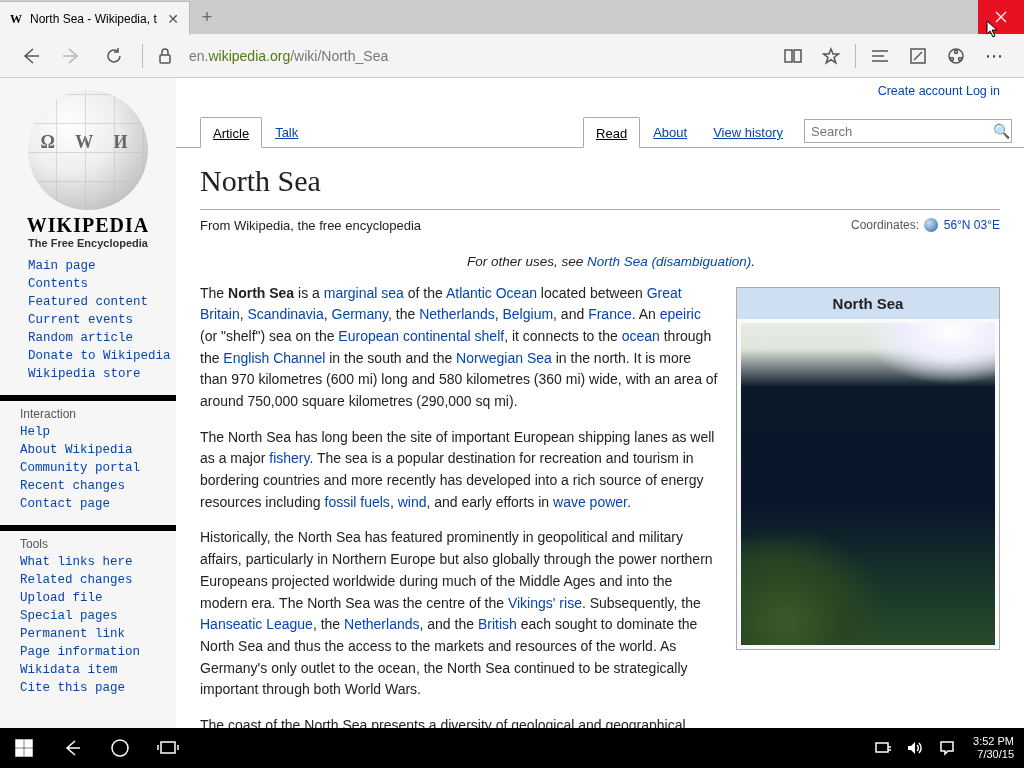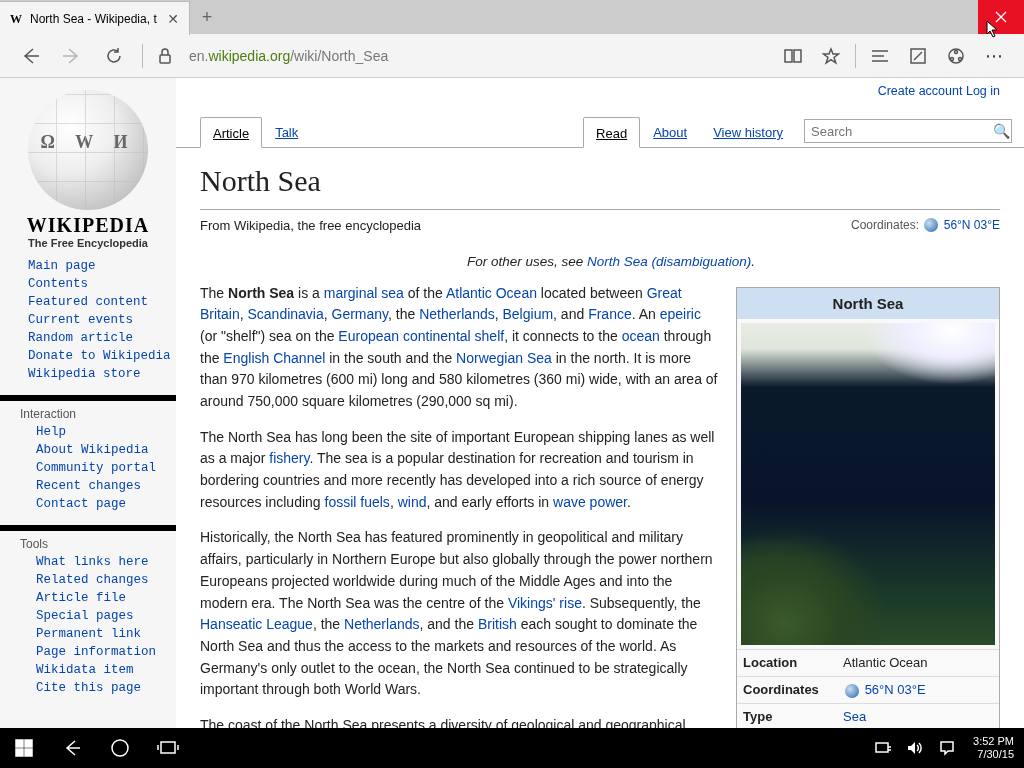--- a/index.html
+++ b/index.html
@@ -30,21 +30,21 @@
 .wiki { display:flex; width:100%; font-family: Arial, sans-serif; }
 .sidebar { width: 176px; background: #f6f6f6; padding:12px 0 0 0; font-size:12px;}
 .logo-wrap{text-align:center;padding:0 0 8px 0;font-weight:bold;}
 .logo-globe { width:120px;height:120px;margin:0 auto;border-radius:50%;background:radial-gradient(circle at 35% 30%,#fff 0%,#eee 40%,#ccc 70%,#aaa 100%);position:relative;overflow:hidden;}
 .logo-globe::before{content:"Ω W И";position:absolute;top:35%;left:0;right:0;text-align:center;font-family:serif;color:#666;font-size:18px;letter-spacing:8px;}
 .logo-globe::after{content:"";position:absolute;inset:0;background:repeating-linear-gradient(0deg,transparent 0 28px,#bbb 28px 29px),repeating-linear-gradient(90deg,transparent 0 28px,#bbb 28px 29px);border-radius:50%;opacity:.5;}
 .logo-text{font-family:"Linux Libertine","Times New Roman",serif;font-size:20px;letter-spacing:1px;margin-top:4px;}
 .logo-sub{font-size:11px;color:#333;}
 .sb-section{border-top:6px solid #000000;margin:8px 0 0 0;padding:6px 0 2px 20px;color:#555;font-size:12px;}
 .sb-list{list-style:none;padding:0 0 4px 28px;font-family:Liberation Mono, monospace;}
-.sb-list.indent{padding-left:36px;}
+.sb-list.indent{padding-left:20px;}
 .sb-list li{padding:2px 0;}
 .sb-list a{color:#0645ad;text-decoration:none;font-size:12.5px;cursor:pointer;}
 
 .main { flex:1; position:relative; background:#fff;}
 .topright{position:absolute;top:6px;right:24px;font-size:12.5px;}
 .topright a{color:#0645ad;text-decoration:none;}
 .tabs-row{display:flex;align-items:flex-end;height:42px;margin-top:28px;border-bottom:1px solid #aaa;padding-left:24px;}
 .page-tabs{display:flex;}
 .pt{padding:8px 12px 6px;font-size:13px;color:#0645ad;cursor:pointer;border:1px solid transparent;text-decoration:underline;}
 .pt.active{color:#000;background:#fff;border:1px solid #aaa;border-bottom:1px solid #fff;position:relative;top:1px;border-radius:2px 2px 0 0;}
@@ -187,21 +187,21 @@
           <li><a>Help</a></li>
           <li><a>About Wikipedia</a></li>
           <li><a>Community portal</a></li>
           <li><a>Recent changes</a></li>
           <li><a>Contact page</a></li>
         </ul>
       <div class="sb-section">Tools</div>
       <ul class="sb-list indent" id="nav-tools">
           <li><a>What links here</a></li>
           <li><a>Related changes</a></li>
-          <li><a>Article file</a></li>
+          <li><a>Upload file</a></li>
           <li><a>Special pages</a></li>
           <li><a>Permanent link</a></li>
           <li><a>Page information</a></li>
           <li><a>Wikidata item</a></li>
           <li><a>Cite this page</a></li>
         </ul>
     </div>
 
     <div class="main">
       <div class="topright">
@@ -229,34 +229,20 @@
         <h1>North Sea</h1>
         <div class="coords">
           <span>Coordinates</span>: <span class="globe-ico"></span> <a>56°N 03°E</a>
         </div>
         <div class="sub">From Wikipedia, the free encyclopedia</div>
         <div class="hatnote"><span>For other uses, see </span><a>North Sea (disambiguation)</a>.</div>
 
         <div class="infobox">
           <div class="ib-title">North Sea</div>
           <div class="ib-img"></div>
-          <div id="ib-rows">
-              <div class="ib-row">
-                <div class="k">Location</div>
-                <div class="v">Atlantic Ocean</div>
-              </div>
-              <div class="ib-row">
-                <div class="k">Coordinates</div>
-                <div class="v"><span class="globe-ico"></span> <a>56°N 03°E</a></div>
-              </div>
-              <div class="ib-row">
-                <div class="k">Type</div>
-                <div class="v"><a>Sea</a></div>
-              </div>
-            </div>
         </div>
 
         <p>The <b>North Sea</b> is a <a>marginal sea</a> of the <a>Atlantic Ocean</a> located between <a>Great Britain</a>, <a>Scandinavia</a>, <a>Germany</a>, the <a>Netherlands</a>, <a>Belgium</a>, and <a>France</a>. An <a>epeiric</a> (or "shelf") sea on the <a>European continental shelf</a>, it connects to the <a>ocean</a> through the <a>English Channel</a> in the south and the <a>Norwegian Sea</a> in the north. It is more than 970 kilometres (600 mi) long and 580 kilometres (360 mi) wide, with an area of around 750,000 square kilometres (290,000 sq mi).</p>
         <p>The North Sea has long been the site of important European shipping lanes as well as a major <a>fishery</a>. The sea is a popular destination for recreation and tourism in bordering countries and more recently has developed into a rich source of energy resources including <a>fossil fuels</a>, <a>wind</a>, and early efforts in <a>wave power</a>.</p>
         <p>Historically, the North Sea has featured prominently in geopolitical and military affairs, particularly in Northern Europe but also globally through the power northern Europeans projected worldwide during much of the Middle Ages and into the modern era. The North Sea was the centre of the <a>Vikings' rise</a>. Subsequently, the <a>Hanseatic League</a>, the <a>Netherlands</a>, and the <a>British</a> each sought to dominate the North Sea and thus the access to the markets and resources of the world. As Germany's only outlet to the ocean, the North Sea continued to be strategically important through both World Wars.</p>
         <p>The coast of the North Sea presents a diversity of geological and geographical</p>
       </div>
     </div>
   </div>
 </div>

